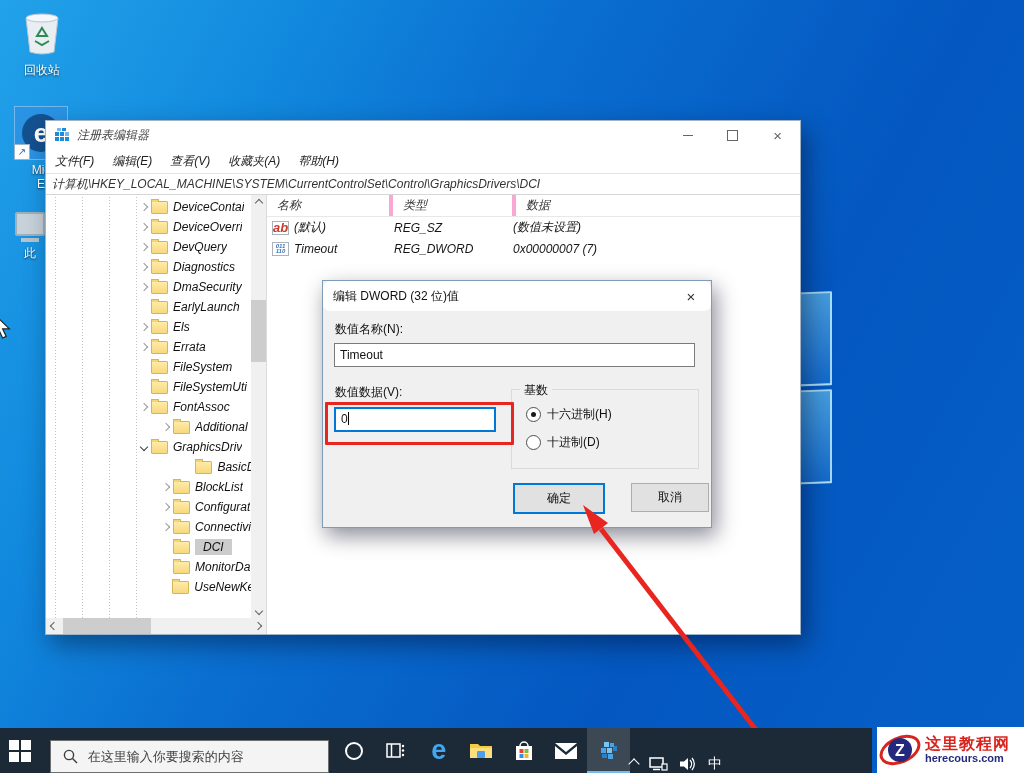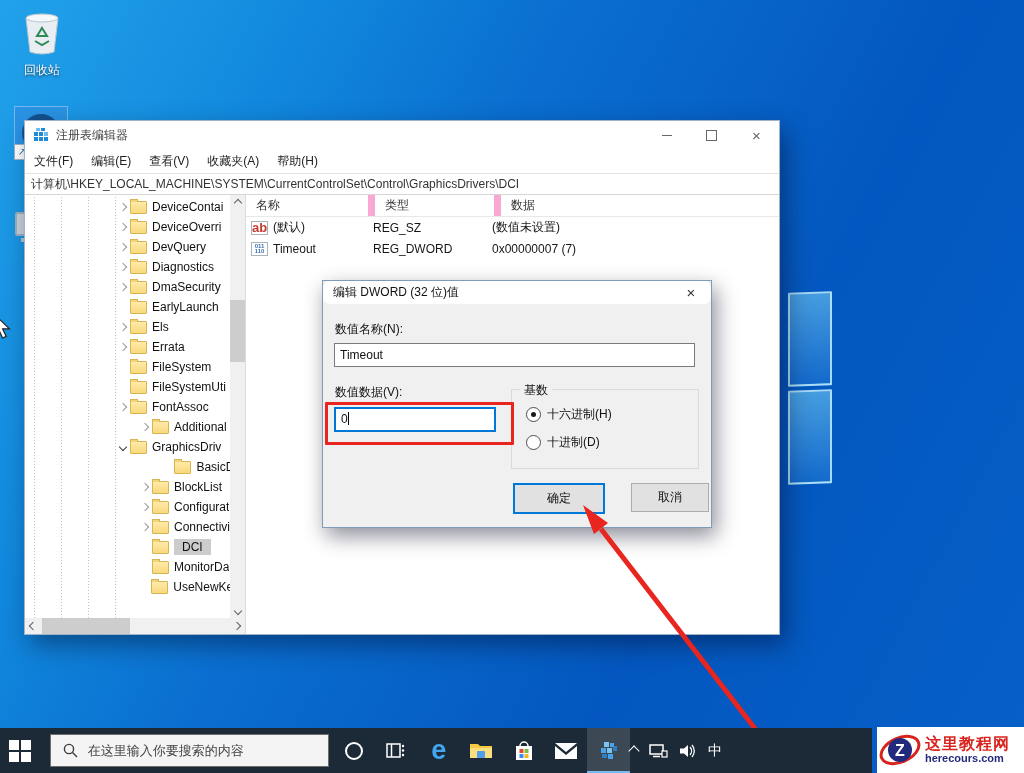--- a/index.html
+++ b/index.html
@@ -25,22 +25,22 @@
     font-weight:bold;font-size:26px;line-height:38px;}
   #icon-edge .shortcut{position:absolute;left:-1px;bottom:-1px;width:14px;height:14px;background:#fff;
     color:#1566c0;font-size:10px;line-height:14px;border:1px solid #9db6cc;}
   #icon-edge .lbl{line-height:14px;}
   #icon-thispc{left:10px;top:212px;width:40px;}
   #icon-thispc .mon{width:26px;height:20px;margin:0 auto;background:#c8d2da;border:2px solid #9fb0bc;border-radius:2px;}
   #icon-thispc .base{width:18px;height:4px;margin:2px auto 0;background:#b7c4cd;}
   
   #cursor{position:absolute;left:-7px;top:313px;z-index:70;}
   
-  #regwin{position:absolute;left:24px;top:120px;width:754px;height:513px;background:#1d4ed8;
-    border:1px solid #9fb4c8;box-shadow:6px 10px 24px rgba(0,0,20,.4);z-index:10;}
+  #regwin{position:absolute;left:45px;top:120px;width:754px;height:513px;background:#1d4ed8;
+    border:1px solid #9fb4c8;box-shadow:6px 10px 24px rgba(0,0,20,.4);z-index:10;font-style:italic;}
   #titlebar{height:28px;display:flex;align-items:center;background:#fff;}
   #titlebar .appicon{margin-left:8px;}
   #titlebar .title{margin-left:7px;color:#444;}
   #caption-buttons{margin-left:auto;display:flex;}
   .capbtn{width:45px;height:28px;display:flex;align-items:center;justify-content:center;color:#666;}
   .glyph-min{width:10px;height:1px;background:#666;}
   .glyph-max{width:9px;height:9px;border:1px solid #666;}
   .glyph-close{font-size:15px;line-height:1;}
   #menubar{height:24px;display:flex;align-items:center;background:#fff;color:#222;}
   #menubar span{padding:0 9px;}
@@ -71,36 +71,36 @@
   .chev.u{transform:rotate(-135deg);}
   #hscroll{position:absolute;left:0;right:0;bottom:0;height:16px;background:#f0f0f0;}
   #hthumb{position:absolute;top:0;bottom:0;left:17px;width:88px;background:#cdcdcd;}
   .sb-harrow{position:absolute;top:0;bottom:0;width:16px;display:flex;align-items:center;justify-content:center;}
   .sb-harrow .chev{border-color:#606060;}
   .chev.l{transform:rotate(135deg);}
   #divider{position:absolute;left:220px;top:0;bottom:0;width:1px;background:#dcdcdc;}
   
   #listpanel{position:absolute;left:221px;right:0;top:0;bottom:0;background:#fff;}
   #listheader{height:21px;display:flex;align-items:center;color:#333;border-bottom:1px solid #e8e8e8;}
-  .lcol{height:100%;display:flex;align-items:center;padding-left:10px;border-right:7px solid #f9a8d4;}
+  .lcol{height:100%;display:flex;align-items:center;padding-left:10px;border-right:4px solid #f9a8d4;}
   .lcol.c0{width:112px;}
   .lcol.c1{width:109px;}
   .lcol.c2{flex:1;border-right:none;}
   .list-row{height:21px;display:flex;align-items:center;color:#161616;}
   .list-row .cell{padding-left:10px;}
   .list-row .cell.c0{width:112px;display:flex;align-items:center;padding-left:5px;}
   .list-row .cell.c1{width:109px;}
   .regicon{width:15px;height:12px;border:1px solid #aab2ba;background:#fff;margin-right:5px;flex:none;
     display:flex;align-items:center;justify-content:center;overflow:hidden;}
   .regicon.sz{color:#c43c30;font-size:13px;font-weight:bold;line-height:1;}
   .regicon.dw{color:#3b6fb5;font-size:6px;font-weight:bold;line-height:5px;letter-spacing:0;}
   
   #dialog{position:absolute;left:322px;top:280px;width:388px;height:246px;background:#f0f0f0;
     border:1px solid #7e9cb8;box-shadow:4px 8px 20px rgba(0,0,30,.45);z-index:30;}
-  #dlg-title{height:23px;background:#fff;display:flex;align-items:center;border-radius:7px;}
+  #dlg-title{height:30px;background:#fff;display:flex;align-items:center;border-radius:7px;}
   #dlg-title .txt{margin-left:10px;color:#111;}
   #dlg-close{margin-left:auto;width:40px;height:27px;display:flex;align-items:center;justify-content:center;
     color:#333;font-size:15px;}
   .dlg-label{position:absolute;left:12px;color:#111;}
   #dlg-name-label{top:40px;}
   #dlg-name-input{position:absolute;left:11px;top:62px;width:354px;height:22px;background:#fff;
     border:1px solid #7a7a7a;line-height:22px;padding-left:5px;color:#111;}
   #dlg-data-label{top:103px;}
   #dlg-data-input{position:absolute;left:11px;top:126px;width:153px;height:21px;background:#fff;
     border:2px solid #0078d7;line-height:21px;padding-left:5px;color:#111;}
@@ -116,21 +116,21 @@
   .dlg-btn{position:absolute;top:202px;height:27px;background:#e1e1e1;border:1px solid #adadad;
     display:flex;align-items:center;justify-content:center;color:#111;}
   #btn-ok{left:190px;width:88px;border:2px solid #0078d7;}
   #btn-cancel{left:308px;width:76px;}
   
   #red-box{position:absolute;left:325px;top:402px;width:183px;height:37px;border:3px solid #e8251f;
     z-index:40;border-radius:1px;}
   #arrow-svg{position:absolute;left:0;top:0;z-index:45;pointer-events:none;}
   
   #taskbar{position:absolute;left:0;top:728px;width:872px;height:45px;background:#1c2a38;z-index:50;
-    display:flex;align-items:center;}
+    display:flex;align-items:flex-end;}
   #start-btn{width:46px;height:45px;display:flex;align-items:center;justify-content:center;}
   .winlogo{display:grid;grid-template-columns:10px 10px;grid-template-rows:10px 10px;gap:2px;}
   .winlogo i{background:#fff;}
   #searchbox{width:313px;height:31px;background:#f4f4f4;border:1px solid #6e6e6e;display:flex;
     align-items:center;margin-left:9px;}
   #searchbox .mag{margin:0 10px 0 12px;}
   #searchbox .ph{color:#444;font-size:13px;}
   .tb-item{width:48px;height:45px;display:flex;align-items:center;justify-content:center;}
   .tb-item.active{background:rgba(255,255,255,.14);box-shadow:inset 0 -2px 0 #76b9ed;}
   #edge-tb{color:#42a7f0;font-size:27px;font-weight:bold;line-height:1;}

